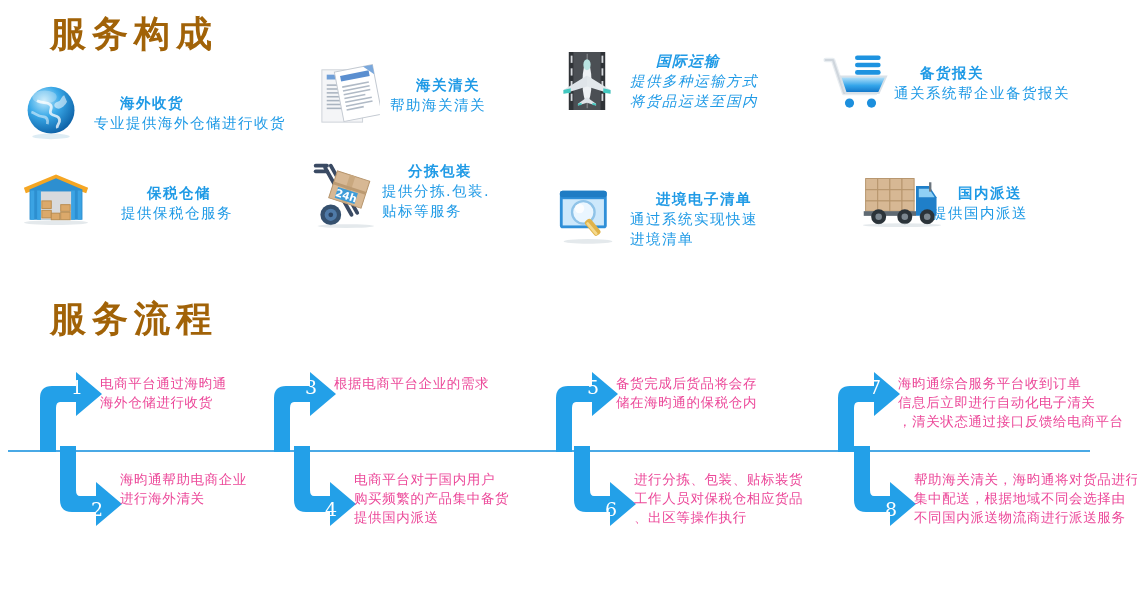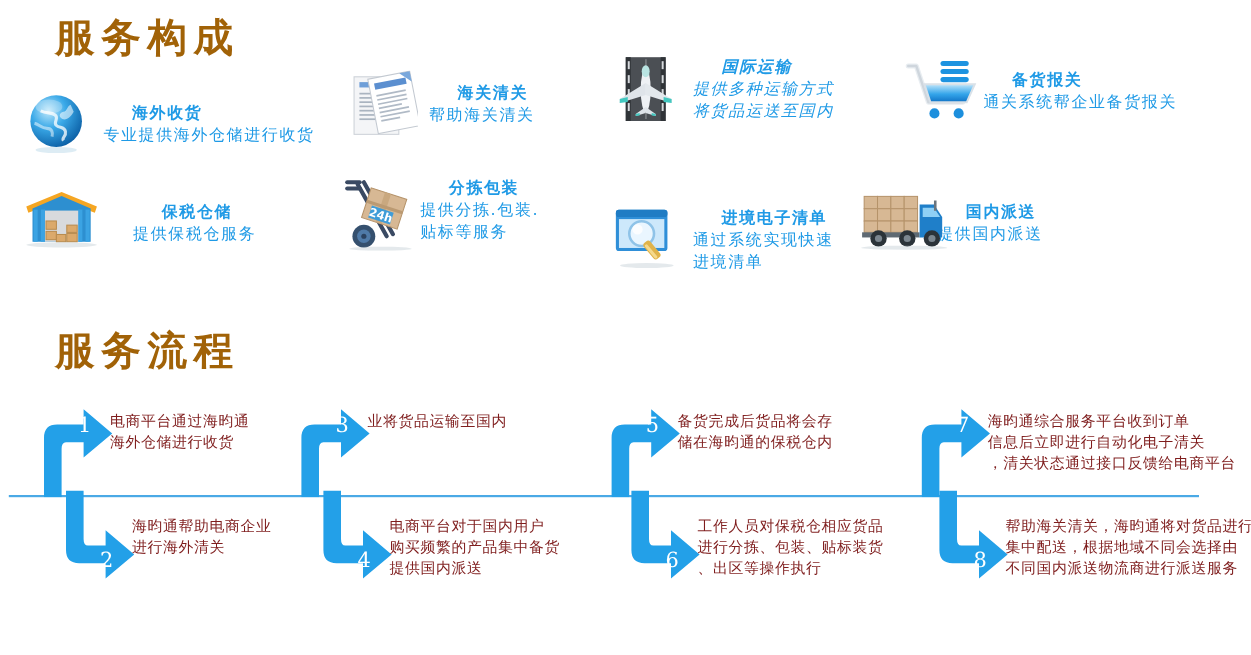--- a/index.html
+++ b/index.html
@@ -85,21 +85,21 @@
   .step .num {
     position: absolute;
     color: #ffffff;
     font-size: 19px;
     font-weight: normal;
     font-family: "DejaVu Serif", "Liberation Serif", serif;
   }
   .step .copy {
     position: absolute;
     left: 62px;
-    color: #7f1d1d;
+    color: #ec4899;
     font-size: 13.5px;
     line-height: 19px;
     letter-spacing: .6px;
     white-space: nowrap;
   }
   .step.up   .copy { top: 4px; }
   .step.down .copy { top: 24px; }
   .step.up   .arrow { top: 0; }
   .step.down .arrow { top: 0; }
   .step.up   .num { left: 33px; top: 6px; }
@@ -288,21 +288,21 @@
     <rect x="33" y="31" width="8" height="20" rx="3" fill="#e0b34a" transform="rotate(-40 37 41)"></rect>
     <rect x="34" y="33" width="3" height="17" rx="1.5" fill="#f5d98c" transform="rotate(-40 37 41)"></rect>
     <ellipse cx="32" cy="56" rx="26" ry="2.5" fill="#c9d3da" fill-opacity=".5"></ellipse>
   </svg></div>
       <div class="svc-text">
         <span class="t-name">进境电子清单</span>
         <span class="t-desc">通过系统实现快速</span>
         <span class="t-desc">进境清单</span>
       </div>
     </div>
-    <div class="svc" style="left: 780px; top: 172px; align-items: center;">
+    <div class="svc" style="left: 860px; top: 172px; align-items: center;">
       <div class="svc-icon"><svg viewBox="0 0 90 58" width="84" height="56">
     <g fill="#d7b894" stroke="#b5936a" stroke-width="1">
       <rect x="6" y="6" width="13" height="12"></rect>
             <rect x="19" y="6" width="13" height="12"></rect>
       <rect x="32" y="6" width="13" height="12"></rect>
             <rect x="45" y="6" width="13" height="12"></rect>
       <rect x="6" y="18" width="13" height="12"></rect>
             <rect x="19" y="18" width="13" height="12"></rect>
       <rect x="32" y="18" width="13" height="12"></rect>
             <rect x="45" y="18" width="13" height="12"></rect>
@@ -352,21 +352,21 @@
           <div>海昀通帮助电商企业</div>
           <div>进行海外清关</div>
         </div>
       </div>
       <div class="step up" style="left: 272px; top: 30px;">
         <div class="arrow"><svg viewBox="0 0 66 82" width="66" height="82" preserveAspectRatio="none">
   <path d="M2 82 L2 28 Q2 16 14 16 L38 16 L38 2 L64 24 L38 46 L38 32 L22 32 Q18 32 18 38 L18 82 Z" fill="#23a0e8"></path>
           </svg></div>
         <div class="num">3</div>
         <div class="copy">
-          <div>业将货品运输至国内</div>
+          <div>根据电商平台企业的需求</div>
         </div>
       </div>
       <div class="step down" style="left: 292px; top: 106px;">
         <div class="arrow"><svg viewBox="0 0 66 82" width="66" height="82" preserveAspectRatio="none">
   <path d="M2 0 L2 54 Q2 66 14 66 L38 66 L38 80 L64 58 L38 36 L38 50 L22 50 Q18 50 18 44 L18 0 Z" fill="#23a0e8"></path>
           </svg></div>
         <div class="num">4</div>
         <div class="copy">
           <div>电商平台对于国内用户</div>
           <div>购买频繁的产品集中备货</div>
@@ -382,22 +382,22 @@
           <div>备货完成后货品将会存</div>
           <div>储在海昀通的保税仓内</div>
         </div>
       </div>
       <div class="step down" style="left: 572px; top: 106px;">
         <div class="arrow"><svg viewBox="0 0 66 82" width="66" height="82" preserveAspectRatio="none">
   <path d="M2 0 L2 54 Q2 66 14 66 L38 66 L38 80 L64 58 L38 36 L38 50 L22 50 Q18 50 18 44 L18 0 Z" fill="#23a0e8"></path>
           </svg></div>
         <div class="num">6</div>
         <div class="copy">
+          <div>进行分拣、包装、贴标装货</div>
           <div>工作人员对保税仓相应货品</div>
-          <div>进行分拣、包装、贴标装货</div>
           <div>、出区等操作执行</div>
         </div>
       </div>
       <div class="step up" style="left: 836px; top: 30px;">
         <div class="arrow"><svg viewBox="0 0 66 82" width="66" height="82" preserveAspectRatio="none">
   <path d="M2 82 L2 28 Q2 16 14 16 L38 16 L38 2 L64 24 L38 46 L38 32 L22 32 Q18 32 18 38 L18 82 Z" fill="#23a0e8"></path>
           </svg></div>
         <div class="num">7</div>
         <div class="copy">
           <div>海昀通综合服务平台收到订单</div>

